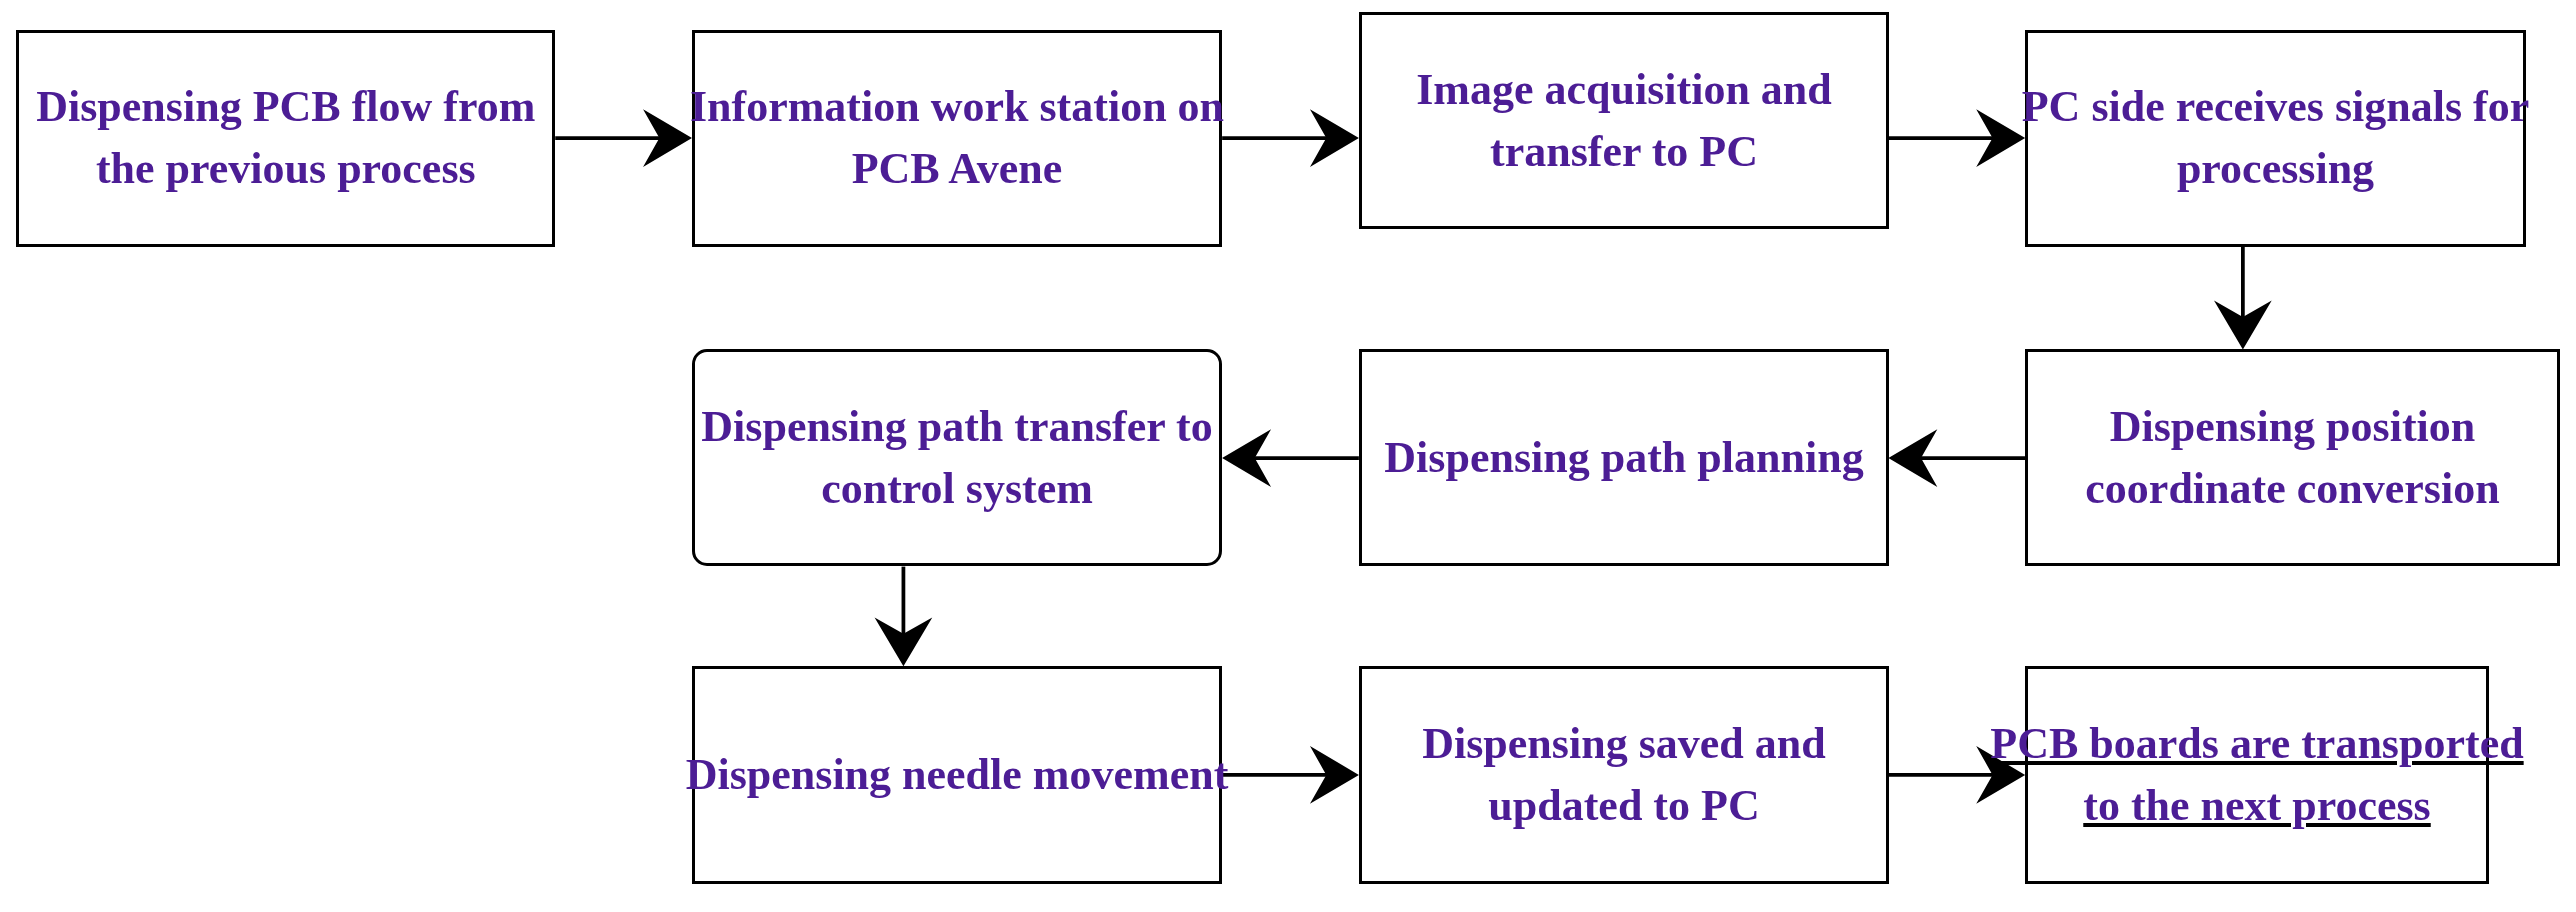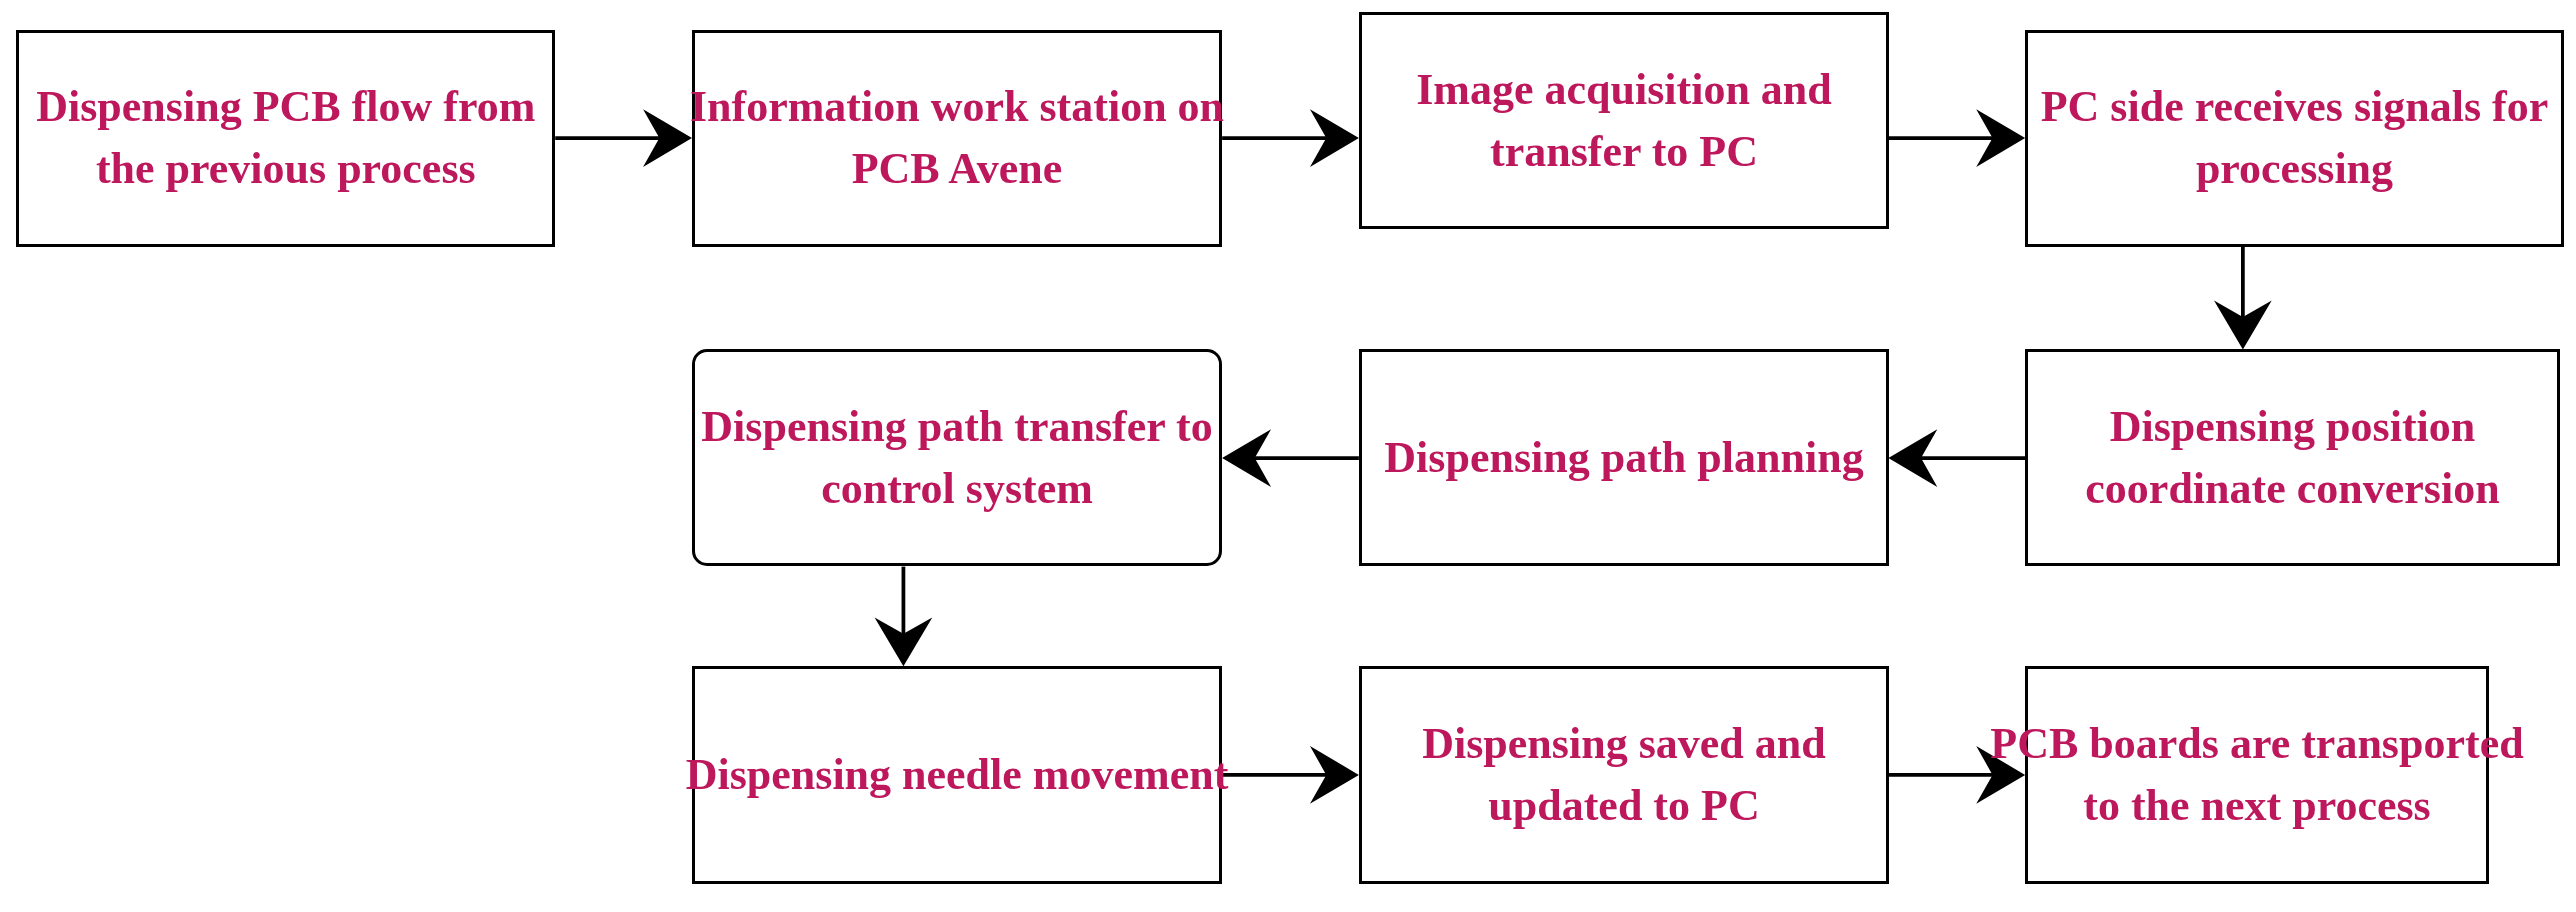--- a/index.html
+++ b/index.html
@@ -21,35 +21,35 @@
     background: #ffffff;
     border: 3.8px solid #000000;
     display: flex;
     align-items: center;
     justify-content: center;
   }
   .node .label {
     font-weight: 700;
     font-size: 44px;
     line-height: 1.4;
-    color: #be185d;
+    color: #4c1d95;
     text-align: center;
     white-space: pre; 
   }
   
   #n1  { left:   16.3px; top:   29.5px; width: 539px; height: 217px; }
   #n2  { left: 692px; top:   29.5px; width: 530px; height: 217px; }
   #n3  { left: 1359px; top:   12px; width: 530px; height: 217px; }
-  #n4  { left: 2025px; top:   29.5px; width: 539px; height: 217px; }
+  #n4  { left: 2025px; top:   29.5px; width: 501px; height: 217px; }
   #n5  { left: 2025px; top:  349px; width: 535px; height: 217px; }
   #n6  { left: 1359px; top:  349px; width: 530px; height: 217px; }
   #n7  { left: 692px; top:  349px; width: 530px; height: 217px; border-radius: 15px; }
   #n8  { left: 692px; top: 666px; width: 530px; height: 218px; }
   #n9  { left: 1359px; top: 666px; width: 530px; height: 218px; }
-  #n10 { left: 2025px; top: 666px; width: 464px; height: 218px; }
+  #n10 { left: 2025px; top: 666px; width: 464px; height: 218px; text-decoration: underline; }
   #arrow-layer {
     position: absolute;
     left: 0; top: 0;
     width: 2576px;
     height: 913px;
     pointer-events: none;
   }
   #arrow-layer line    { stroke: #000000; stroke-width: 6; }
   #arrow-layer polygon { fill: #000000; stroke: none; }
 </style>

